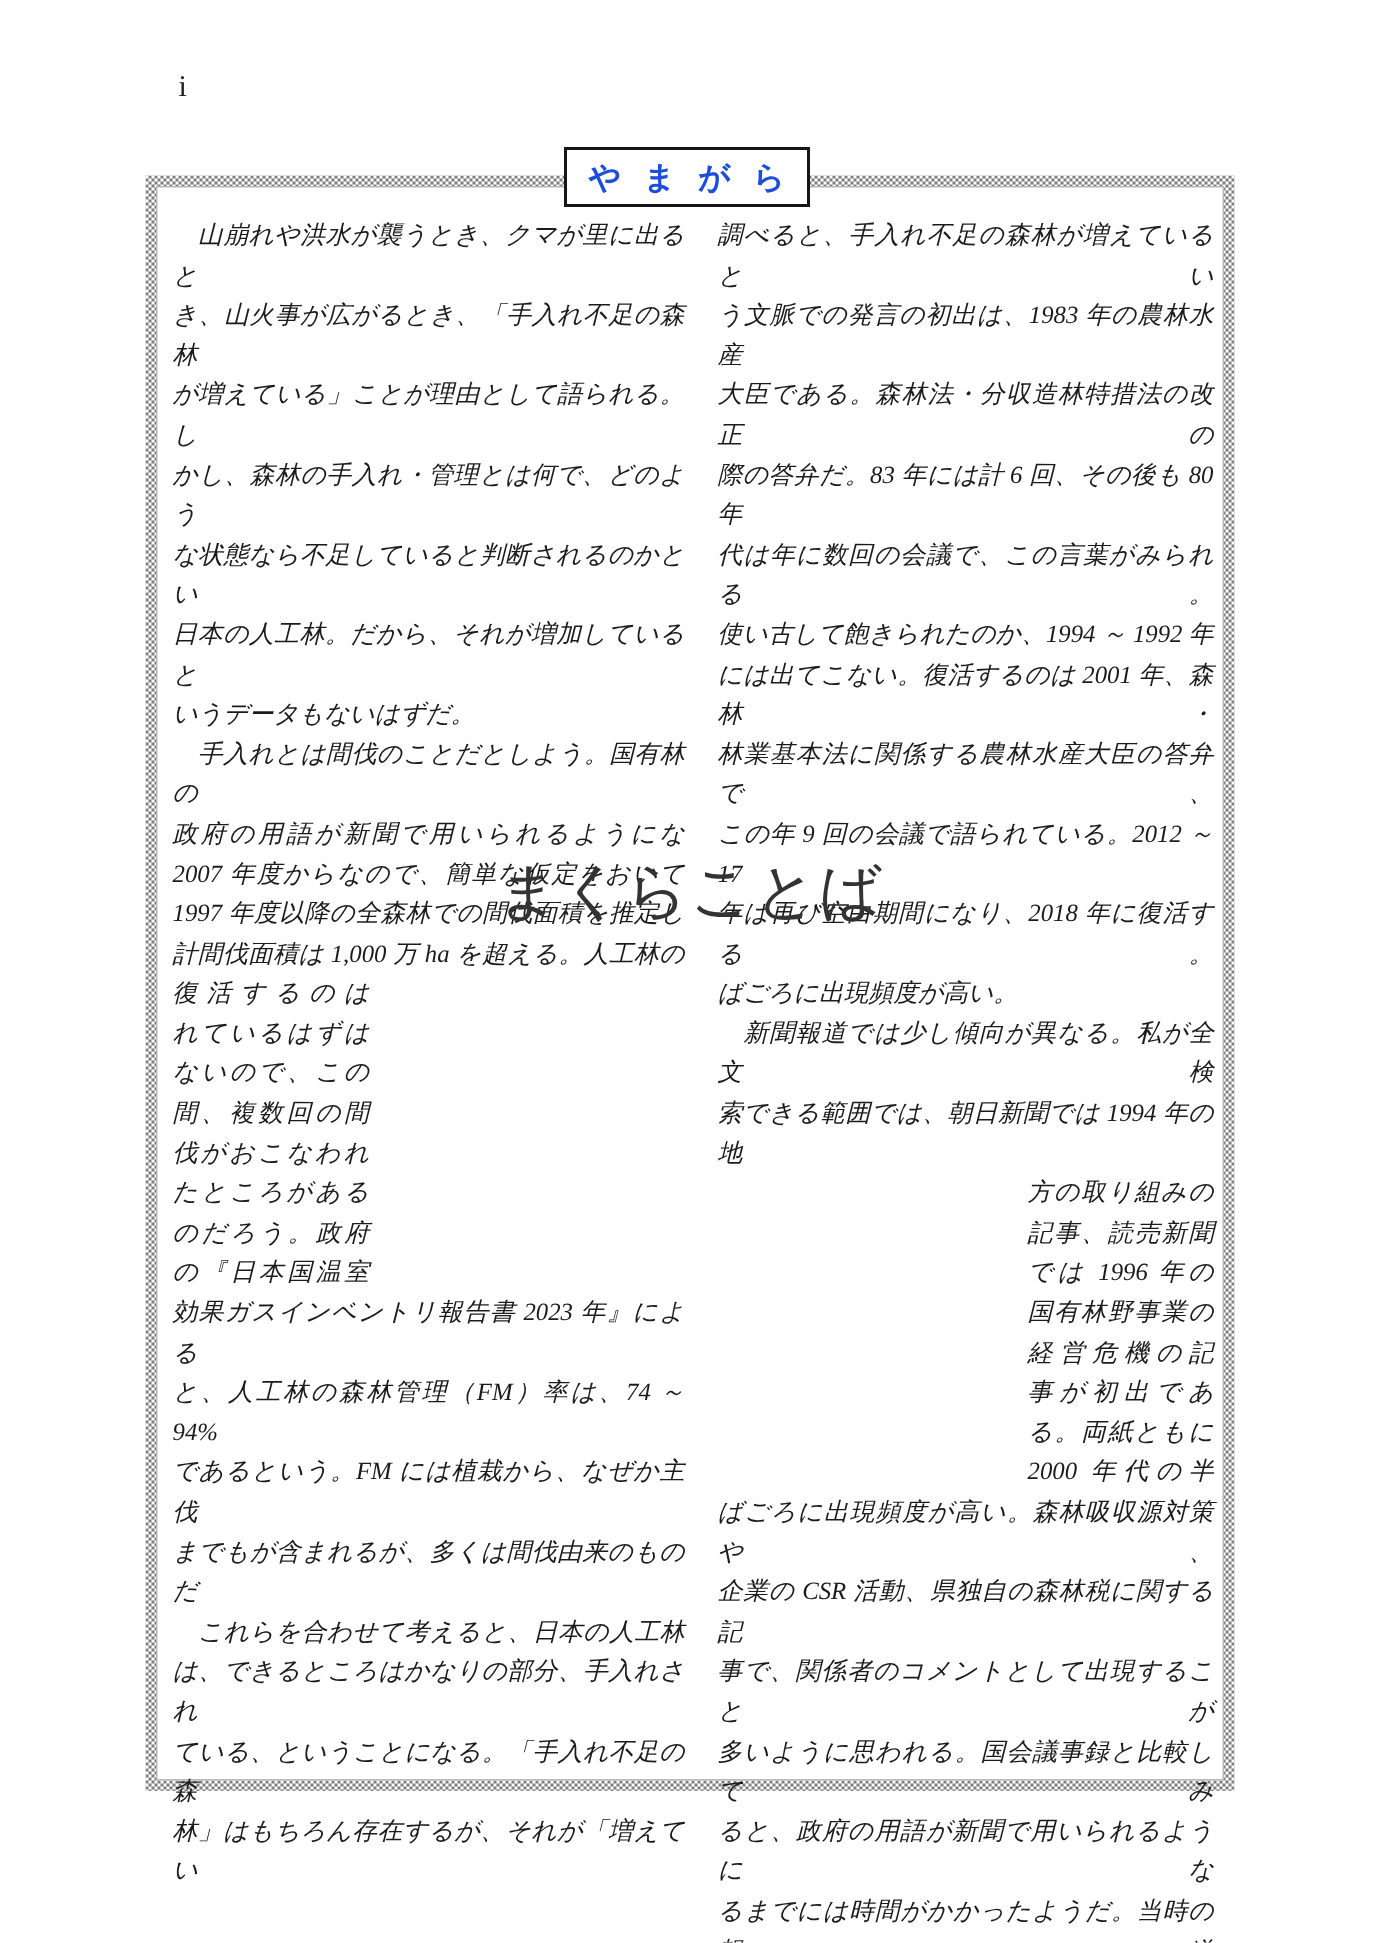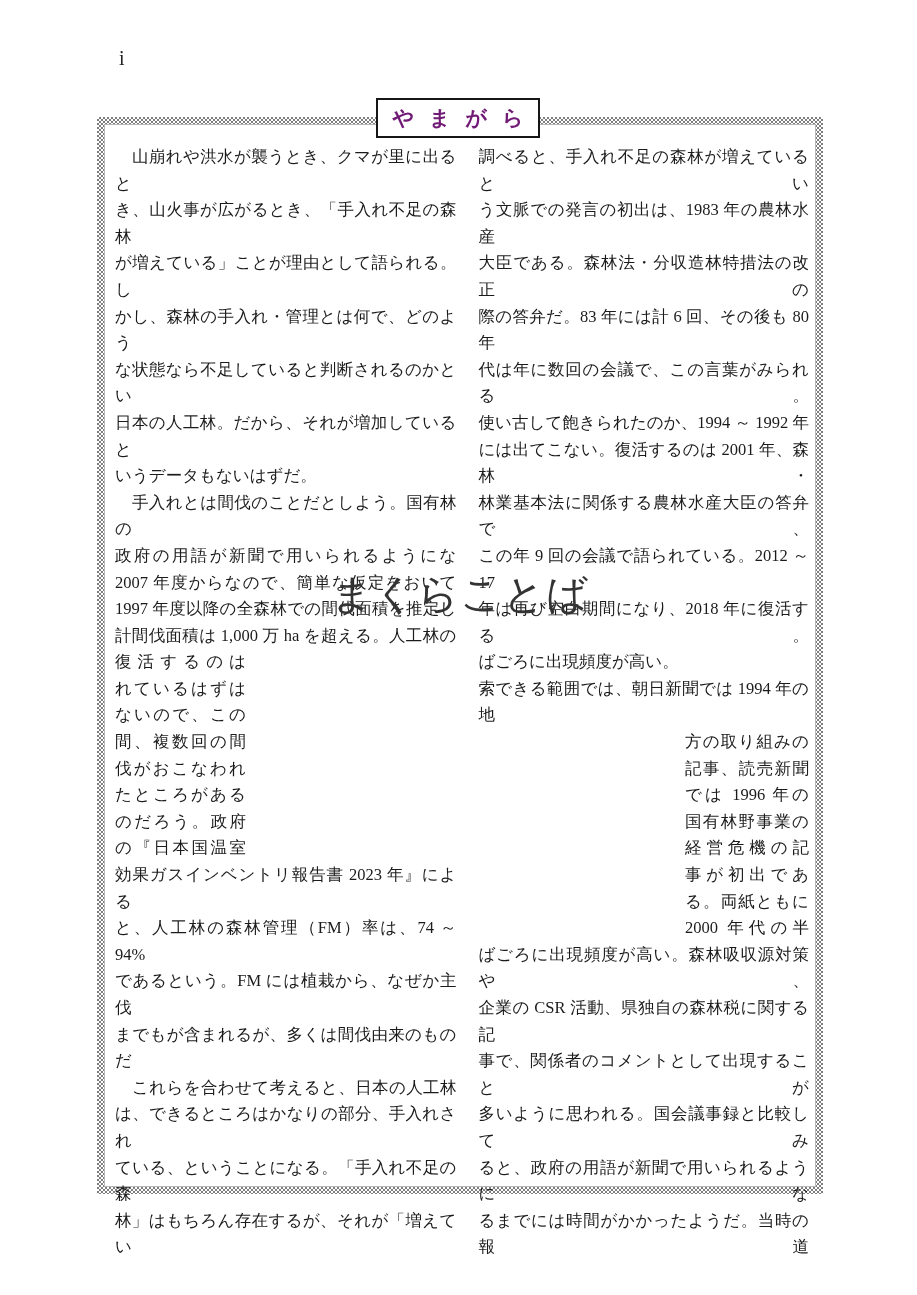--- a/index.html
+++ b/index.html
@@ -22,33 +22,34 @@
     border:1px solid #b8b8b8;box-sizing:border-box;
     padding:19px 6px 0 10px;
   }
   .columns{display:flex;gap:22px;}
   .col{font-size:16.5px;line-height:26.6px;}
   .col-left{width:347px;}
   .col-right{width:336px;}
   .line{
     text-align:justify;text-align-last:justify;
     min-height:26.6px;
+    font-style:italic;
   }
   .line.end{text-align-last:left;}
   .line.narrow{width:131px;}
   .line.narrow-r{width:124px;margin-left:auto;}
   .header-box{
     position:absolute;left:376px;top:98px;width:164px;height:40px;
     background:#ffffff;border:2px solid #161616;box-sizing:border-box;
     display:flex;align-items:center;justify-content:center;z-index:5;
   }
   .header-box span{
     font-family:Liberation Mono, monospace;
     font-weight:700;font-size:21px;letter-spacing:15px;margin-right:-15px;
-    color:#701a75;white-space:nowrap;
+    color:#1d4ed8;white-space:nowrap;
   }
   .center-title{
     position:absolute;left:460px;top:567px;transform:translateX(-50%);
     font-family:Liberation Serif, serif;
     font-size:41px;letter-spacing:1px;color:#333;white-space:nowrap;z-index:3;
   }
 </style>
 </head>
 <body>
 
@@ -92,20 +93,21 @@
           <div class="line">う文脈での発言の初出は、1983 年の農林水産</div>
           <div class="line">大臣である。森林法・分収造林特措法の改正の</div>
           <div class="line">際の答弁だ。83 年には計 6 回、その後も 80 年</div>
           <div class="line">代は年に数回の会議で、この言葉がみられる。</div>
           <div class="line">使い古して飽きられたのか、1994 ～ 1992 年</div>
           <div class="line">には出てこない。復活するのは 2001 年、森林・</div>
           <div class="line">林業基本法に関係する農林水産大臣の答弁で、</div>
           <div class="line">この年 9 回の会議で語られている。2012 ～ 17</div>
           <div class="line">年は再び空白期間になり、2018 年に復活する。</div>
           <div class="line end">ばごろに出現頻度が高い。</div>
+          <div class="line">　新聞報道では少し傾向が異なる。私が全文検</div>
           <div class="line">索できる範囲では、朝日新聞では 1994 年の地</div>
           <div class="line narrow-r">方の取り組みの</div>
           <div class="line narrow-r">記事、読売新聞</div>
           <div class="line narrow-r">では 1996 年の</div>
           <div class="line narrow-r">国有林野事業の</div>
           <div class="line narrow-r">経営危機の記</div>
           <div class="line narrow-r">事が初出であ</div>
           <div class="line narrow-r">る。両紙ともに</div>
           <div class="line narrow-r">2000 年代の半</div>
           <div class="line">ばごろに出現頻度が高い。森林吸収源対策や、</div>

